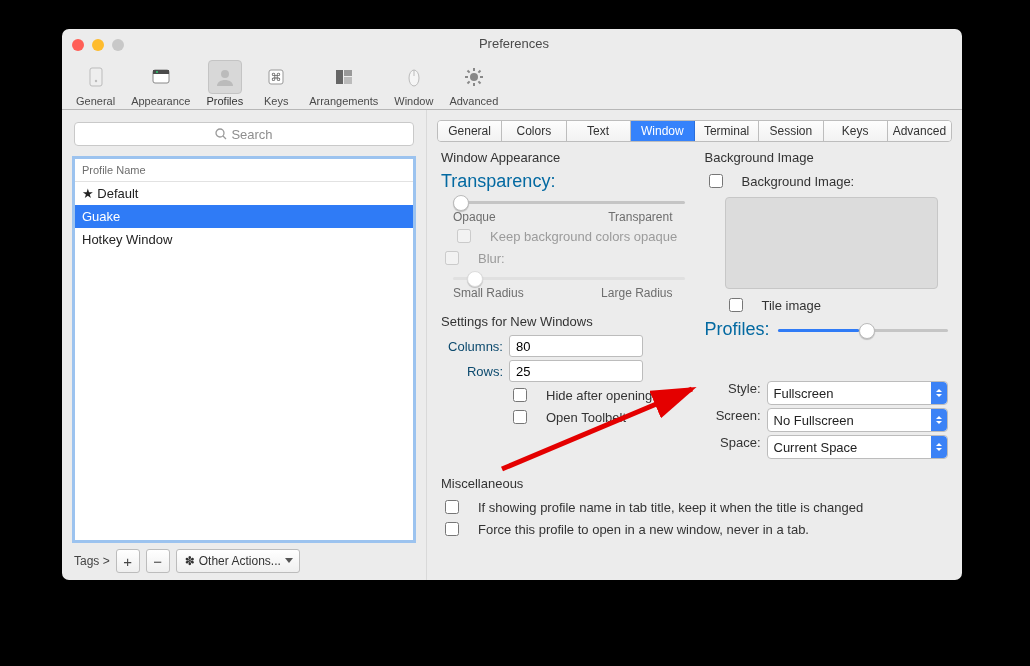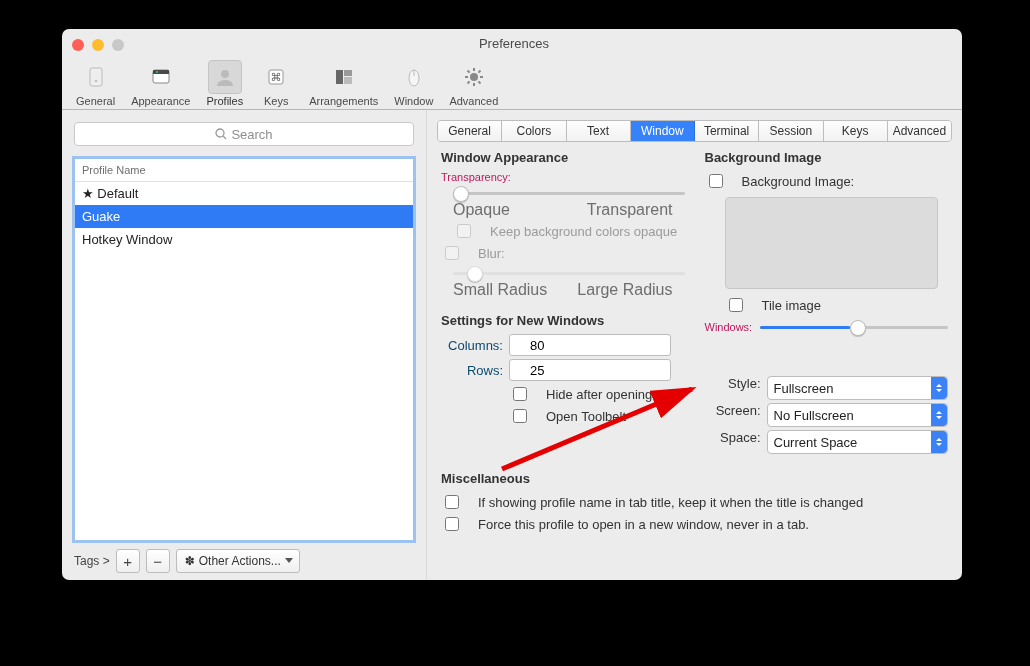--- a/index.html
+++ b/index.html
@@ -31,35 +31,35 @@
   .btn-wide:after{content:"";position:absolute;right:6px;top:8px;border-left:4px solid transparent;border-right:4px solid transparent;border-top:5px solid #555}
   .taglabel{font-size:12px;color:#444}
   .main{flex:1;display:flex;flex-direction:column}
   .tabs{display:flex;margin:10px 10px 8px 10px;border:1px solid #bdbdbd;border-radius:4px;overflow:hidden}
   .tab{flex:1;text-align:center;padding:3px 0;font-size:12px;color:#333;border-right:1px solid #bdbdbd;background:linear-gradient(#fdfdfd,#f2f2f2)}
   .tab:last-child{border-right:none}
   .tab.sel{background:#3582fb;color:#fff;border-right-color:#2a6edb}
   .content{flex:1;padding:0 14px 14px 14px;overflow:auto}
   .cols{display:flex;gap:20px}
   .col{flex:1}
-  h4{font-size:13px;font-weight:700;margin:0 0 6px 0;color:#333}
-  .lbl{font-size:11px;color:#be185d}
-  .sub{font-size:16px;color:#6e6e6e}
+  h4{font-size:13px;font-weight:400;margin:0 0 6px 0;color:#333}
+  .lbl{font-size:18px;color:#0369a1}
+  .sub{font-size:12px;color:#6e6e6e}
   .slider{position:relative;height:16px;margin:2px 0 0 12px}
   .slider .track{position:absolute;left:0;right:0;top:7px;height:3px;background:#c5c5c5;border-radius:2px}
   .slider .fill{position:absolute;left:0;top:7px;height:3px;background:#2f7bf6;border-radius:2px}
   .slider .knob{position:absolute;top:1px;width:14px;height:14px;border-radius:50%;background:#fff;border:1px solid #bbb;box-shadow:0 1px 1px rgba(0,0,0,.2)}
   .slider.disabled .track{background:#e0e0e0}
   .slider.disabled .knob{border-color:#ddd}
   .chk{display:flex;align-items:center;gap:16px;font-size:13px;color:#333;margin:2px 0}
   .chk input{width:14px;height:14px}
   .chk.disabled{color:#9b9b9b}
   .field{display:flex;align-items:center;gap:6px;margin:3px 0}
   .field .fl{width:62px;text-align:right;font-size:13px;color:#0c4a6e}
-  .field input[type=text]{width:120px;height:20px;border:1px solid #bcbcbc;border-radius:3px;padding:0 20px;font-size:13px;background:#fff}
+  .field input[type=text]{width:120px;height:20px;border:1px solid #bcbcbc;border-radius:3px;padding:0 6px;font-size:13px;background:#fff}
   .imgwell{border:1px solid #c7c7c7;border-radius:4px;background:#dcdcdc;height:90px;margin:6px 10px 6px 20px}
   .sel-row{display:flex;align-items:flex-start;gap:6px;margin:3px 0}
   .sel-row .sl{width:56px;text-align:right;font-size:13px;color:#333}
   .mac-select{flex:1;height:22px;border:1px solid #bcbcbc;border-radius:4px;background:#fff;display:flex;align-items:center;padding:0 6px;font-size:13px;position:relative;color:#222}
   .mac-select .stepper{position:absolute;right:0;top:0;bottom:0;width:16px;background:#3b82f6;border-radius:0 4px 4px 0;display:flex;flex-direction:column;align-items:center;justify-content:center}
   .mac-select .stepper:before,.mac-select .stepper:after{content:"";width:0;height:0;border-left:3px solid transparent;border-right:3px solid transparent}
   .mac-select .stepper:before{border-bottom:3px solid #fff;margin-bottom:2px}
   .mac-select .stepper:after{border-top:3px solid #fff}
   .section{margin-top:14px}
   svg.arrow{position:absolute;pointer-events:none}
@@ -251,21 +251,21 @@
             <div class="chk">
               <input type="checkbox" style="">
                   <span>Background Image:</span>
             </div>
             <div class="imgwell"></div>
             <div class="chk" style="margin-left:20px">
               <input type="checkbox" style="">
                   <span>Tile image</span>
             </div>
             <div style="display:flex;align-items:center;gap:8px;margin-top:4px">
-              <span class="lbl">Windows:</span>
+              <span class="lbl">Profiles:</span>
               <div class="slider" style="flex:1;margin:0">
                 <div class="track"></div>
                     <div class="fill" style="width:48%"></div>
                     <div class="knob" style="left:48%"></div>
               </div>
             </div>
 
             <div style="height:38px"></div>
 
             <div class="sel-row">

